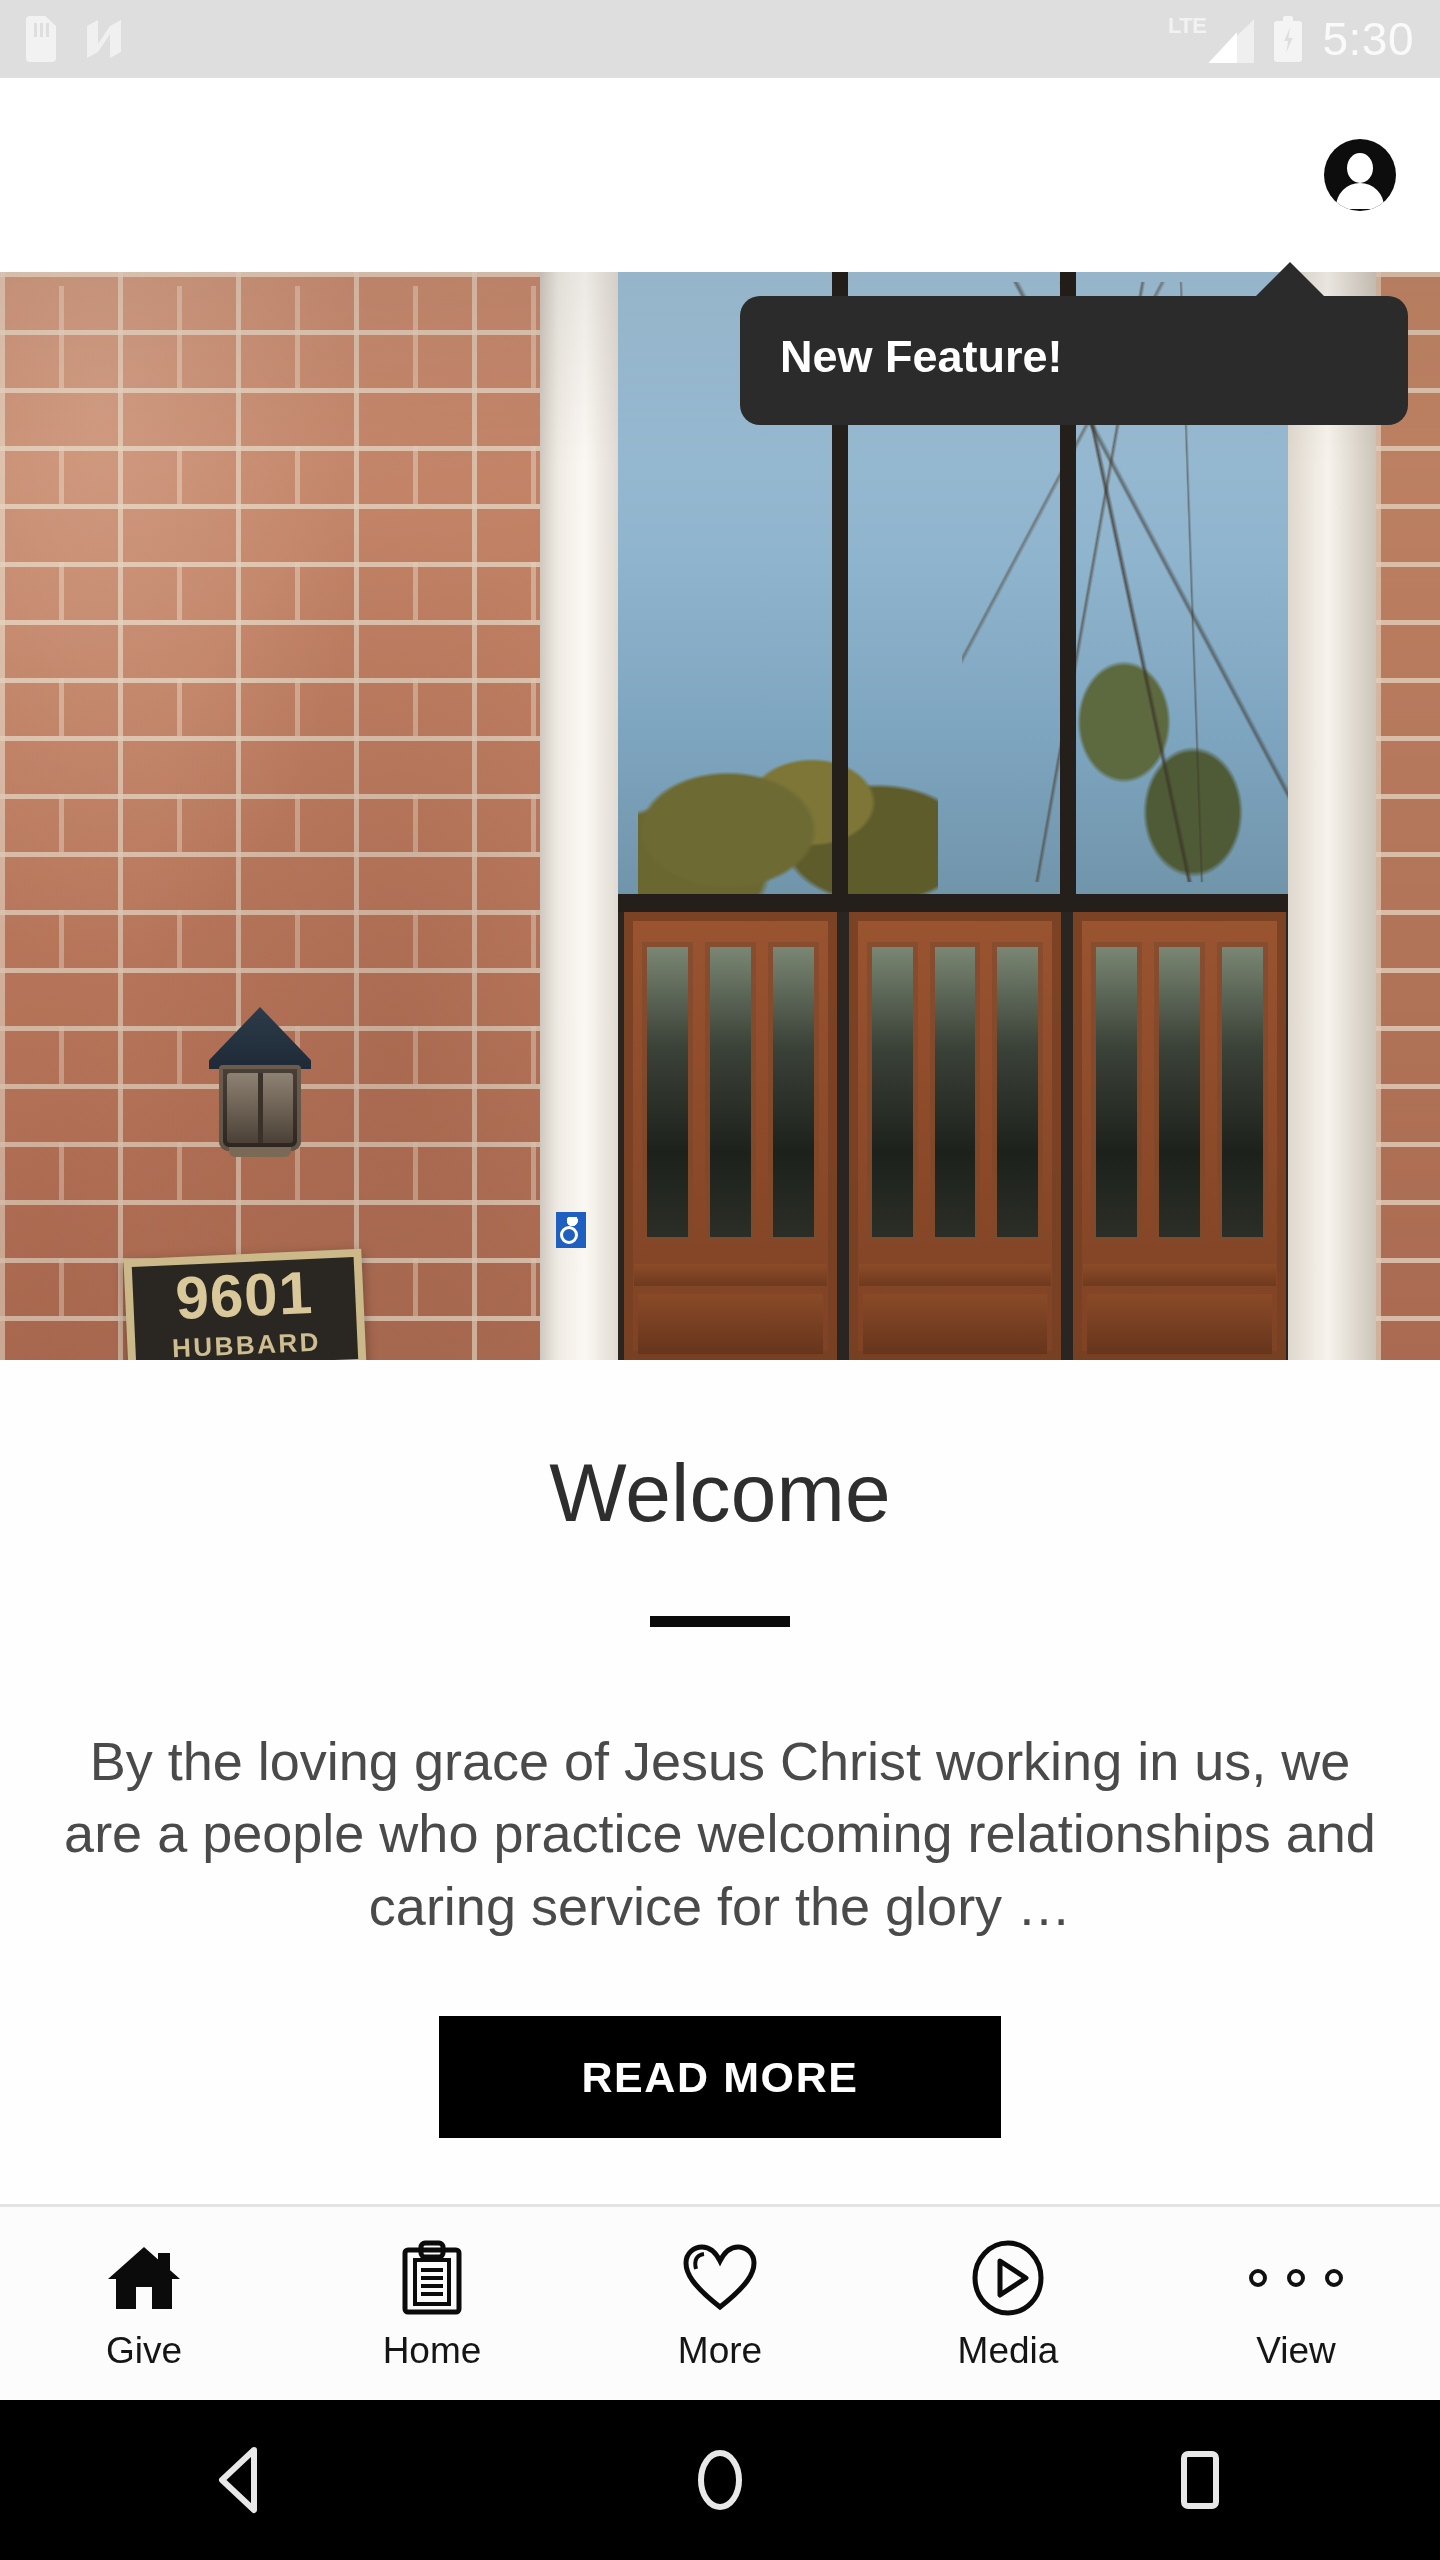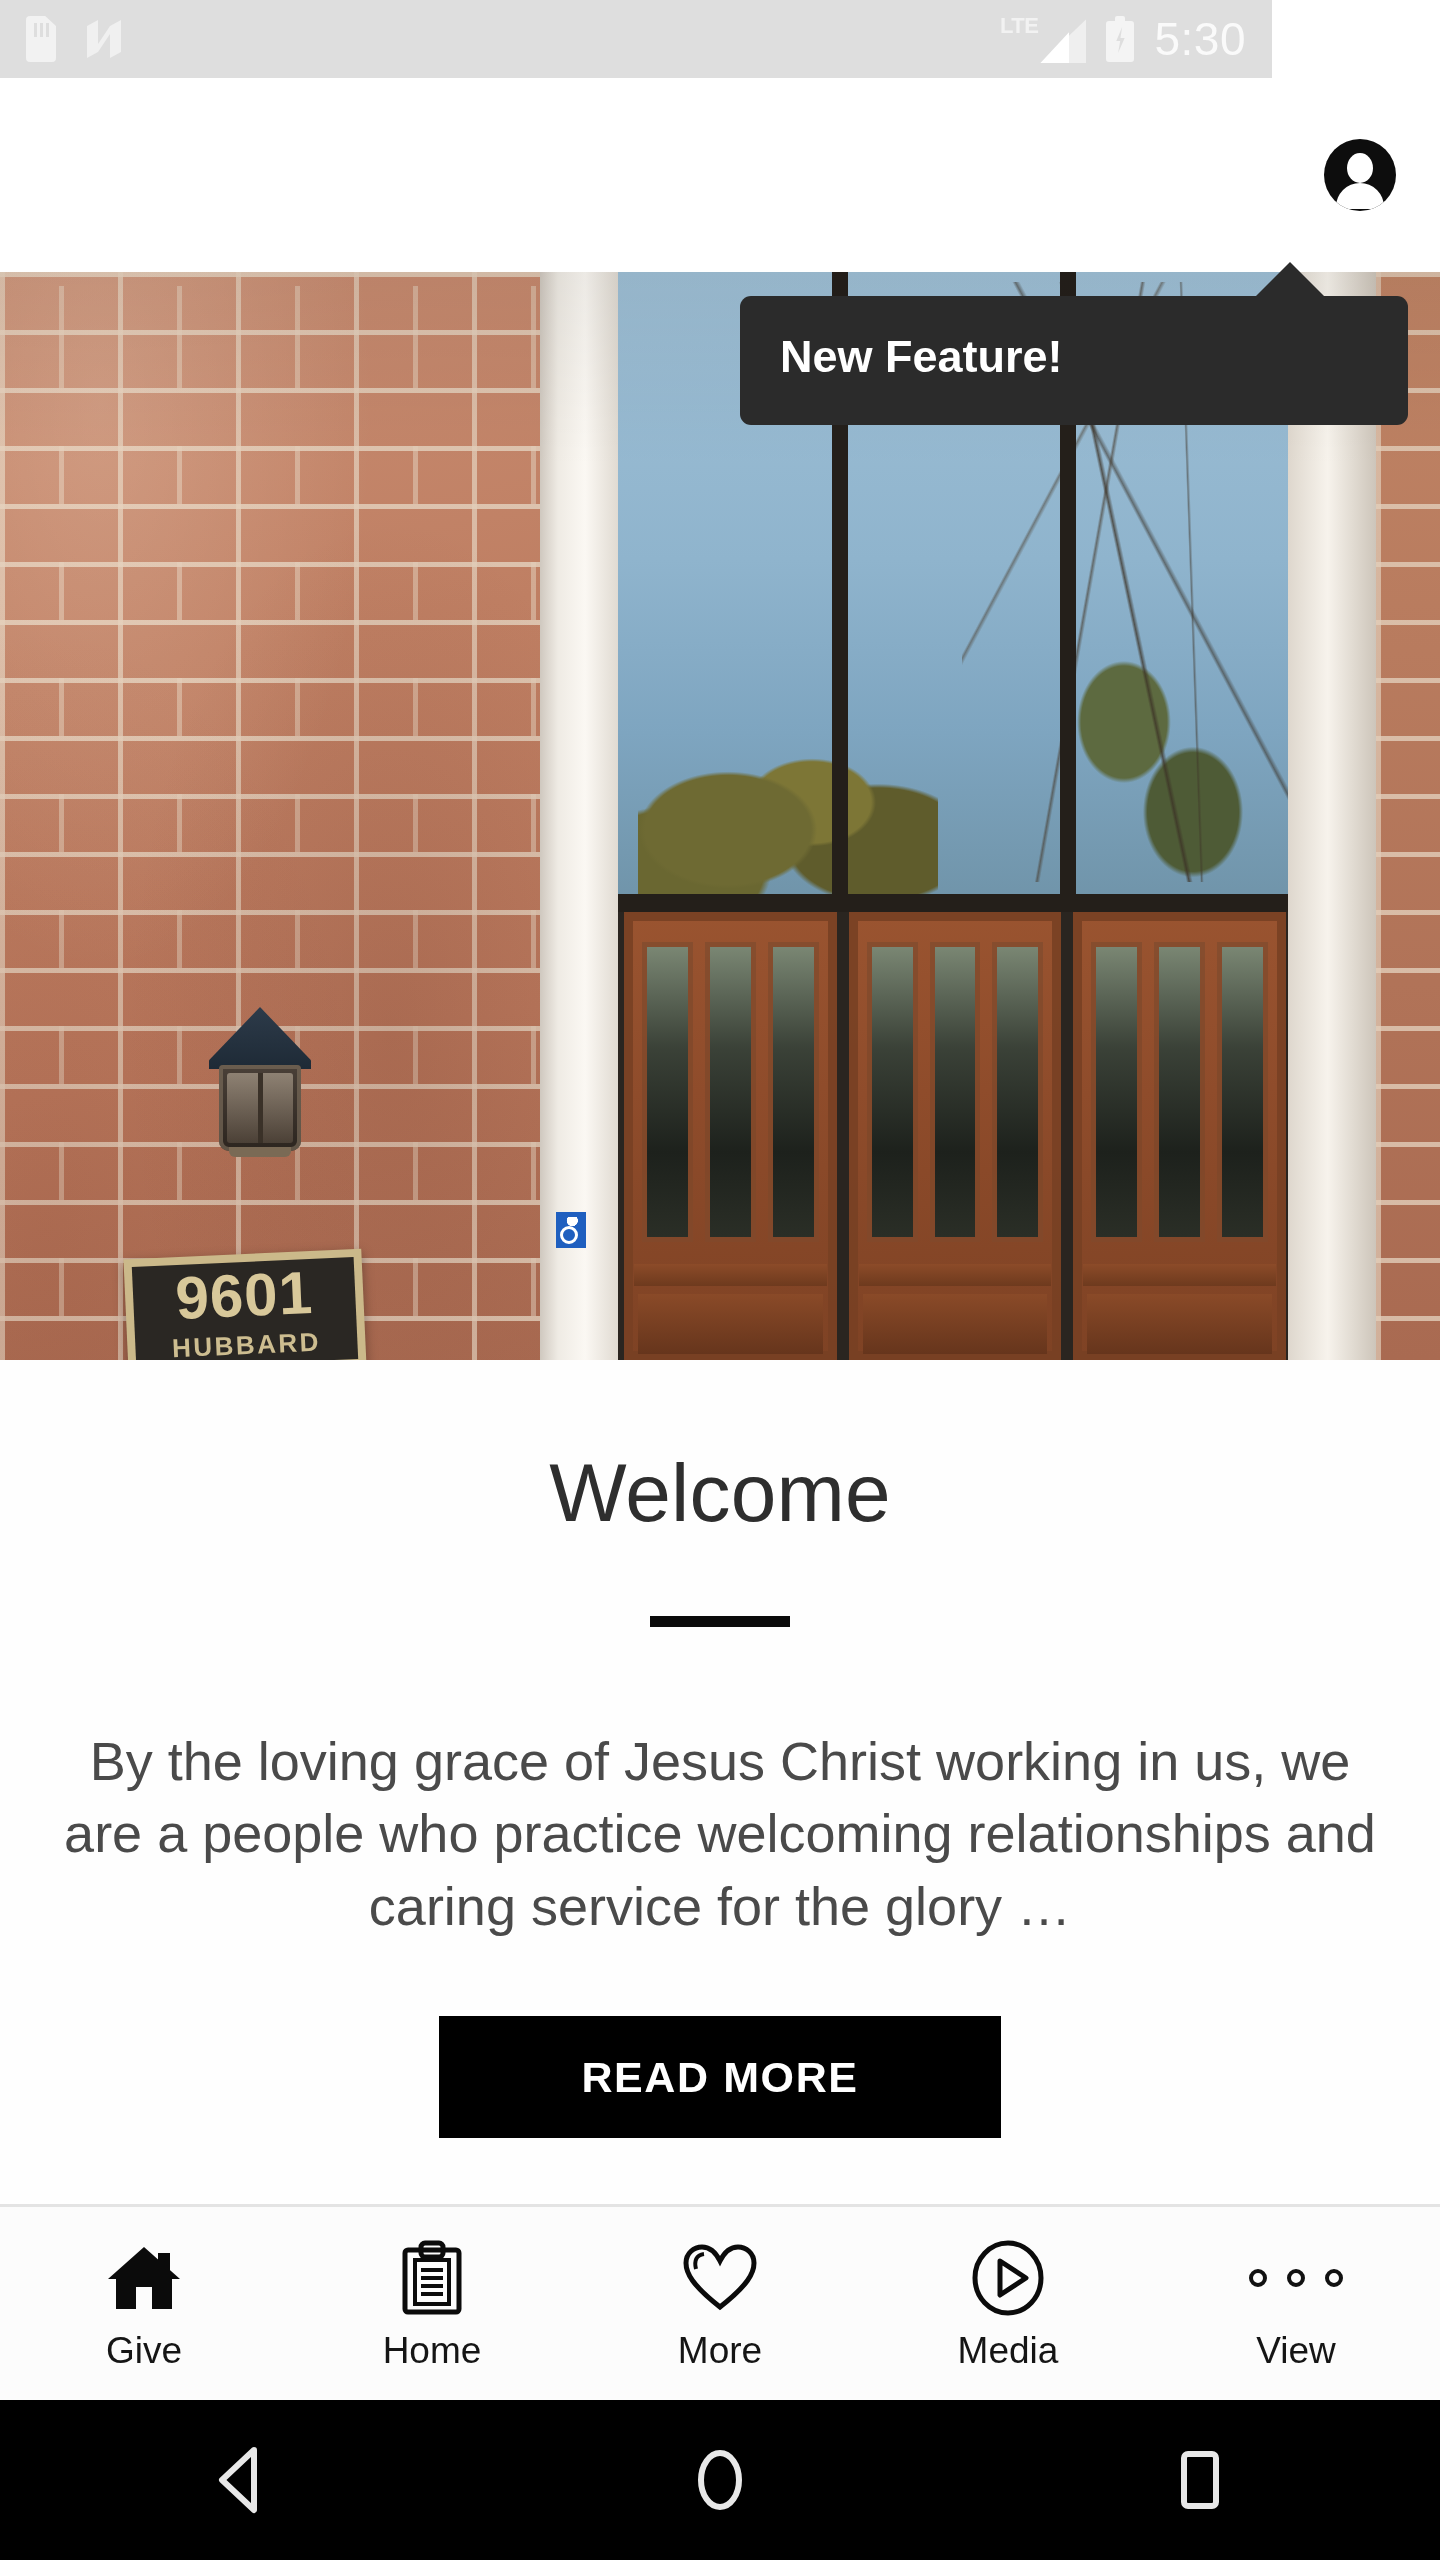--- a/index.html
+++ b/index.html
@@ -7,21 +7,21 @@
   html, body {
     width:1440px; height:2560px;
     background:#ffffff;
     font-family:"Liberation Sans", sans-serif;
     overflow:hidden;
   }
   .phone { position:relative; width:1440px; height:2560px; background:#fff; }
 
   
   .statusbar{
-    position:absolute; top:0; left:0; width:1272px; height:78px;
+    position:absolute; top:0; left:0; width:1440px; height:78px;
     background:#dedede; display:flex; align-items:center;
     padding:8px 26px;
   }
   .sb-left{ display:flex; align-items:center; gap:28px; }
   .sb-right{ margin-left:auto; display:flex; align-items:center; gap:20px; }
   .sb-time{
     color:#fafafa; font-size:46px; letter-spacing:0.5px;
     font-family:"Liberation Sans", sans-serif;
   }
   .icon-sdcard{ width:30px; height:46px; position:relative; }
@@ -243,21 +243,21 @@
   }
   .hero-shade{
     position:absolute; inset:0;
     background:linear-gradient(180deg, rgba(0,0,0,.06), transparent 18%);
     pointer-events:none;
   }
 
   
   .tooltip{
     position:absolute; left:740px; top:296px; width:668px;
-    background:#2b2b2b; border-radius:11px; padding:34px 38px 40px 40px; z-index:20;
+    background:#2b2b2b; border-radius:20px; padding:34px 38px 40px 40px; z-index:20;
   }
   .tooltip .arrow{
     position:absolute; top:-34px; right:82px; width:0; height:0;
     border-left:36px solid transparent; border-right:36px solid transparent;
     border-bottom:36px solid #2b2b2b;
   }
   .tt-title{ color:#ffffff; font-size:45px; font-weight:bold; line-height:1.22; }
   .tt-body{ color:#ffffff; font-size:45px; font-weight:normal; line-height:1.22; }
 
   

